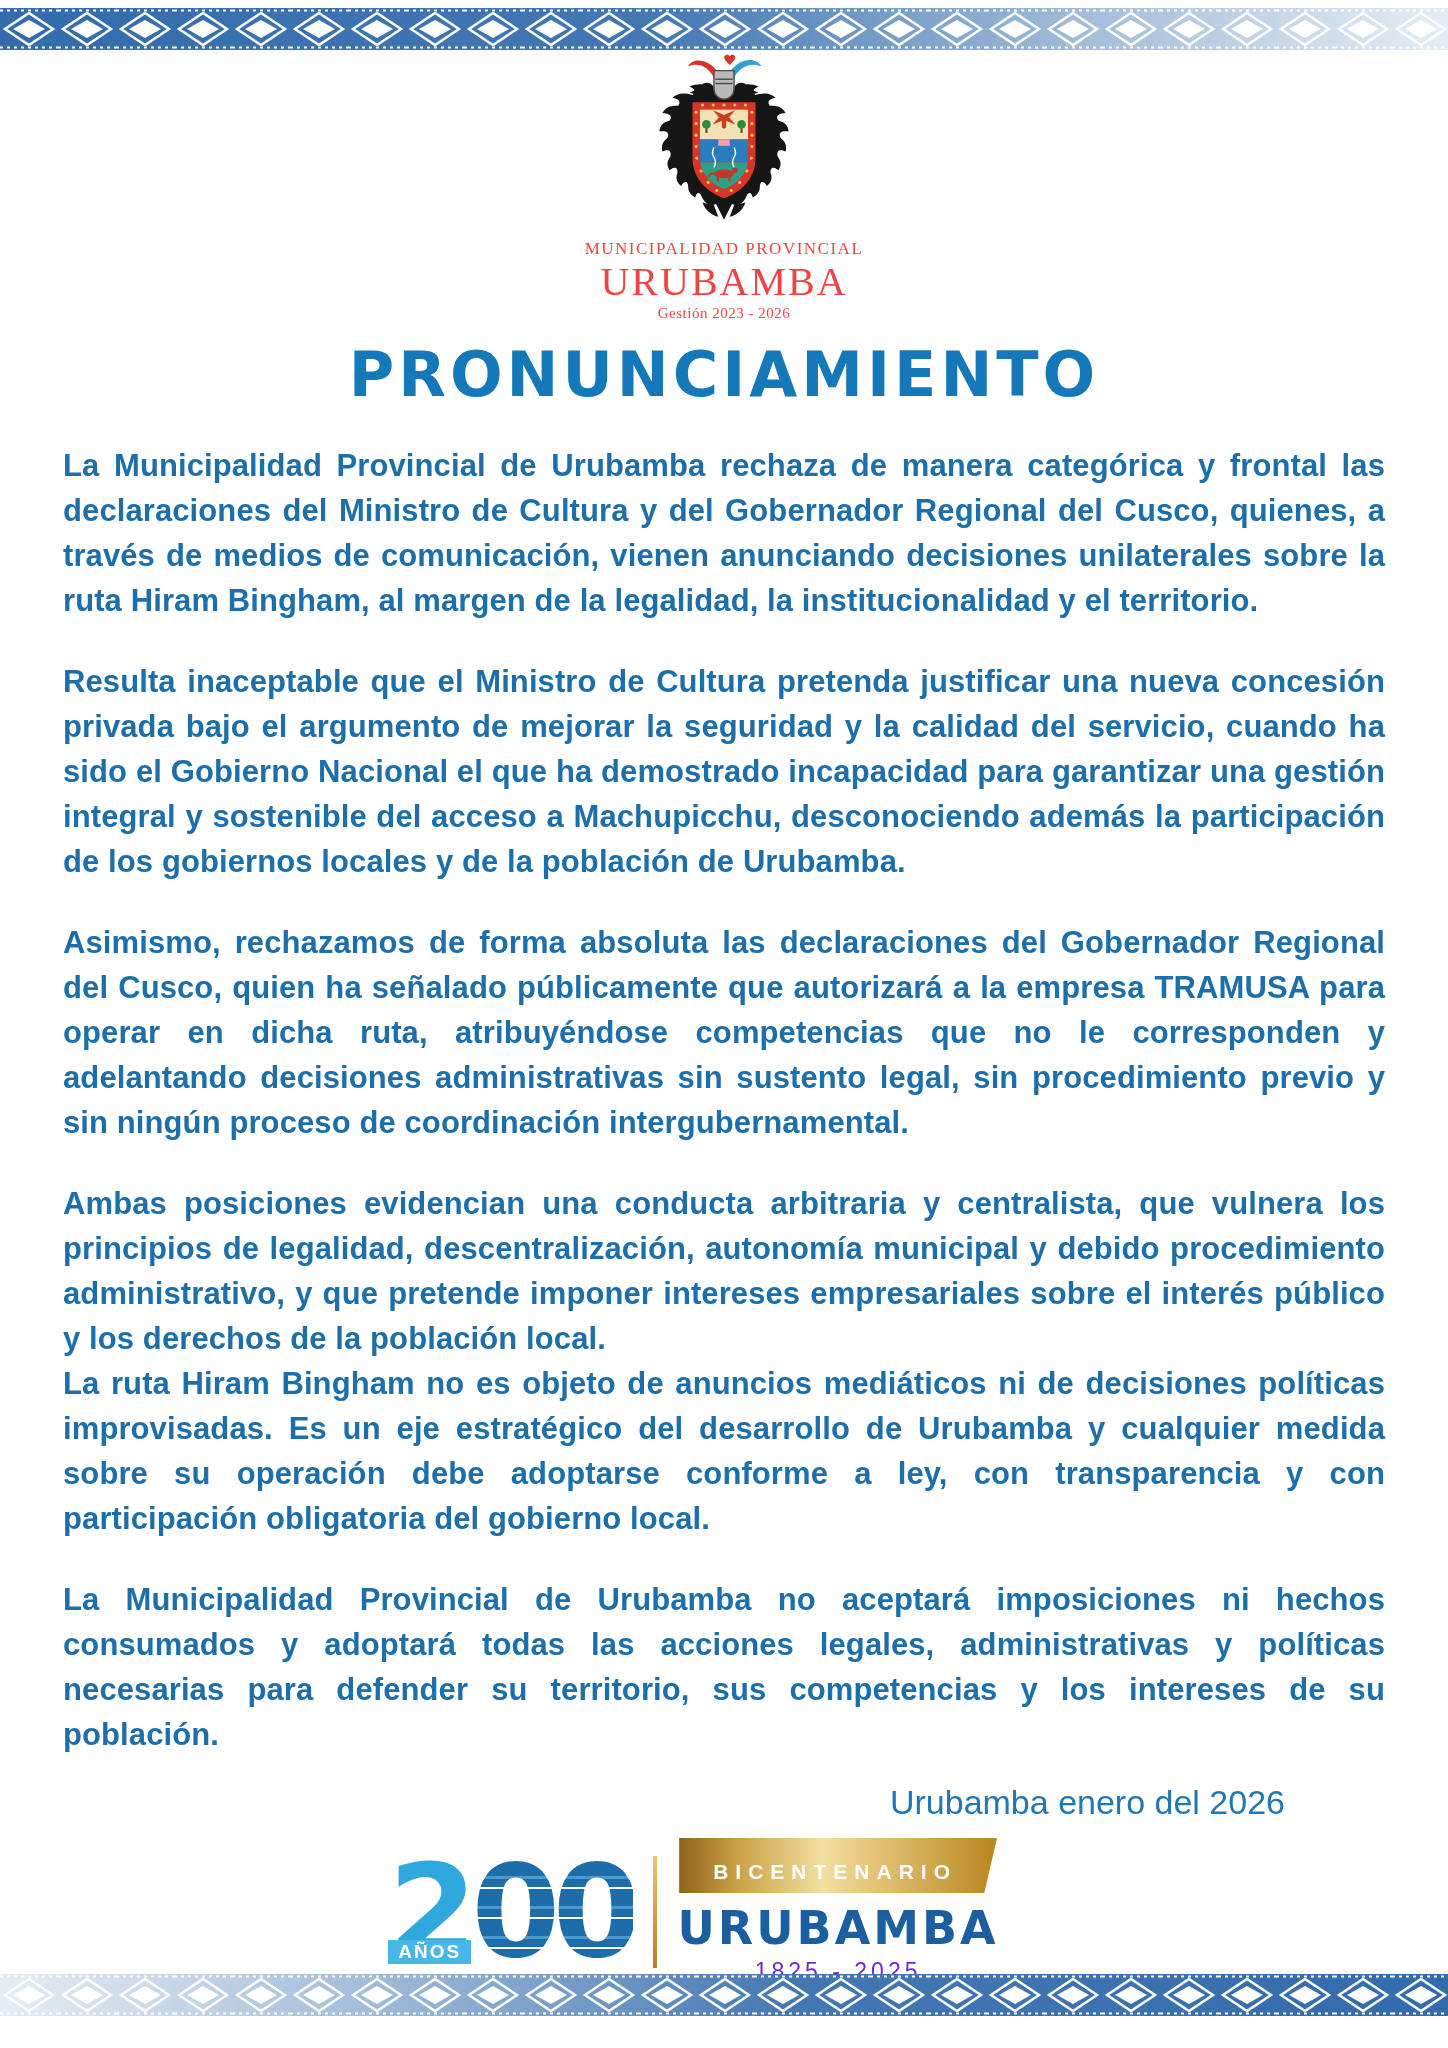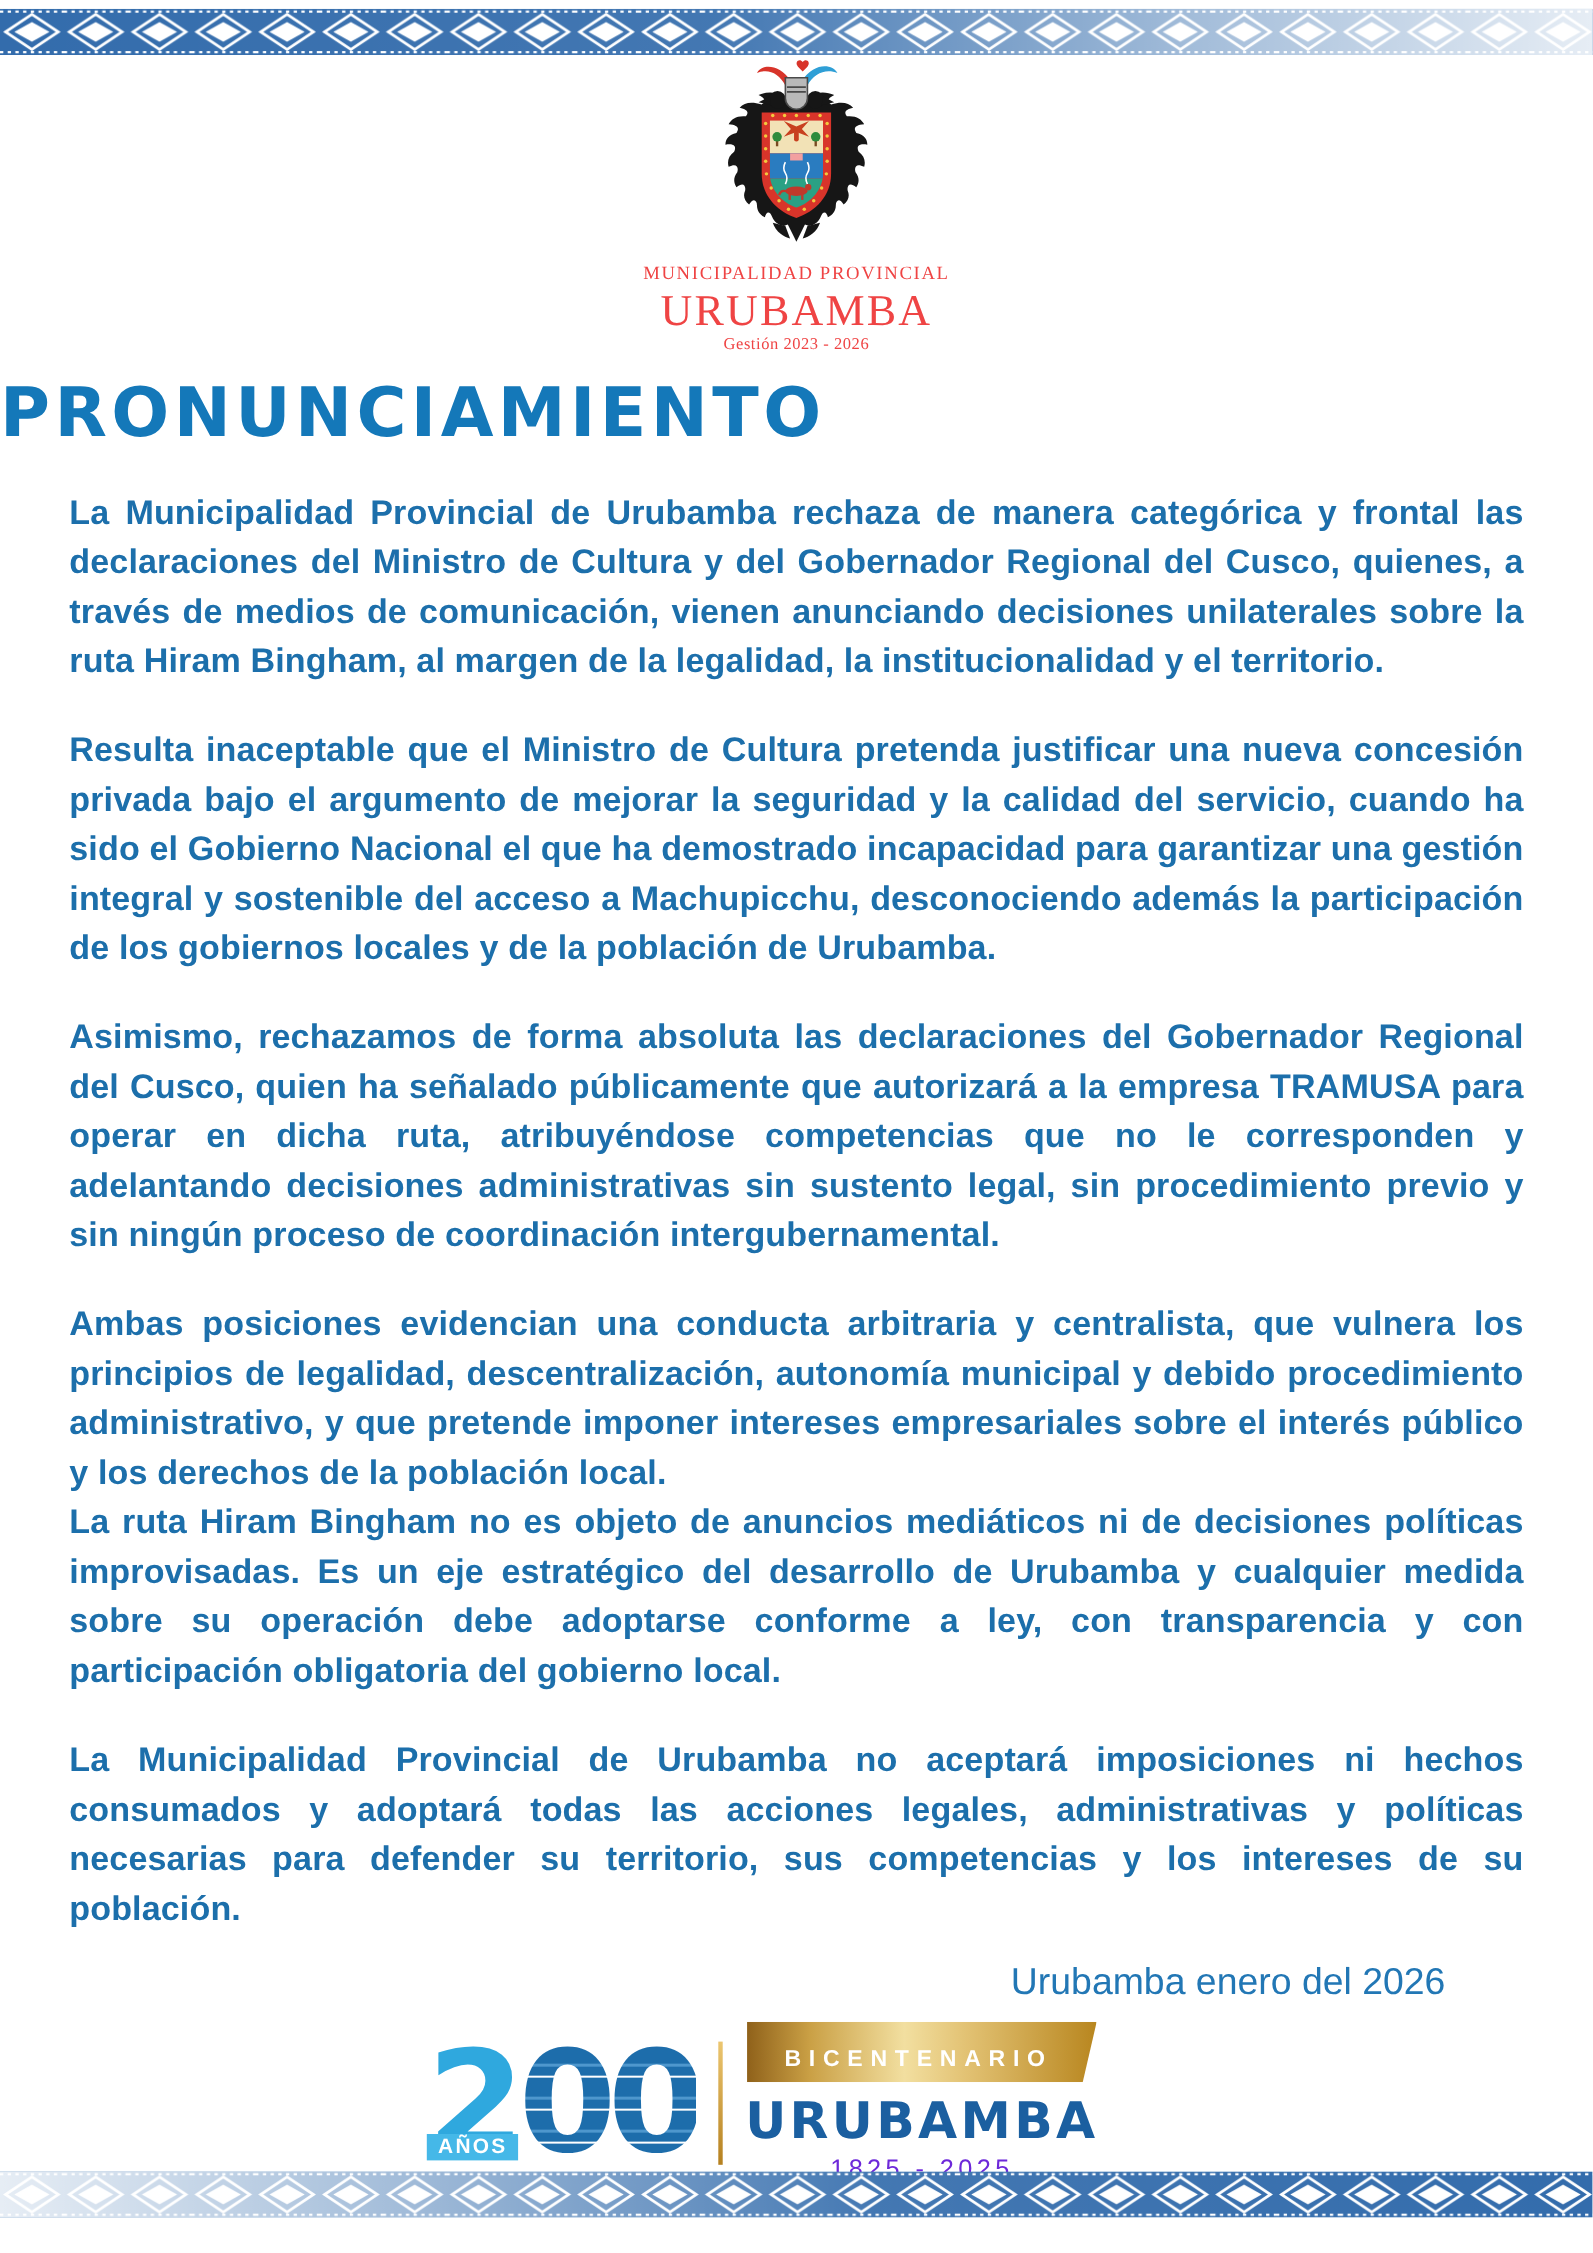--- a/index.html
+++ b/index.html
@@ -12,34 +12,34 @@
   .band.bottom { top:1974px; }
 
   .crest { display:block; margin:52px auto 0; width:168px; height:172px; }
 
   .org { text-align:center; font-family:"Liberation Serif", serif; color:#ef4444; margin-top:15px; }
   .org-type { font-size:17px; letter-spacing:1.5px; }
   .org-name { font-size:40px; letter-spacing:2px; line-height:1.05; margin-top:2px; }
   .org-tenure { font-size:15px; letter-spacing:0.5px; margin-top:2px; }
 
   .title {
-    text-align:left; color:#1478b9; font-family:"DejaVu Sans", sans-serif;
+    text-align:center; color:#1478b9; font-family:"DejaVu Sans", sans-serif;
     font-weight:800; font-size:62px; letter-spacing:4px; margin-top:20px; line-height:1.05;
   }
 
   .content { margin:20px 63px 0 63px; }
   .para {
     color:#1c6fab; font-weight:700; font-size:31px; line-height:45px;
     text-align:justify; margin-top:36px; letter-spacing:0.1px;
   }
   .para:first-child { }
   .para.tight { margin-top:0; }
 
   .dateline {
-    text-align:right; margin:26px 71px 0 0; color:#2277b5;
+    text-align:right; margin:26px 100px 0 0; color:#2277b5;
     font-size:34px; font-weight:400;
   }
 
   .footer-logo {
     position:absolute; left:0; top:1838px; width:1387px;
     display:flex; justify-content:center; align-items:center; gap:20px;
   }
   .logo200 { position:relative; line-height:0.95; white-space:nowrap; }
   .logo200 .d2 {
     font-family:"DejaVu Sans", sans-serif; font-weight:800; font-size:128px;

